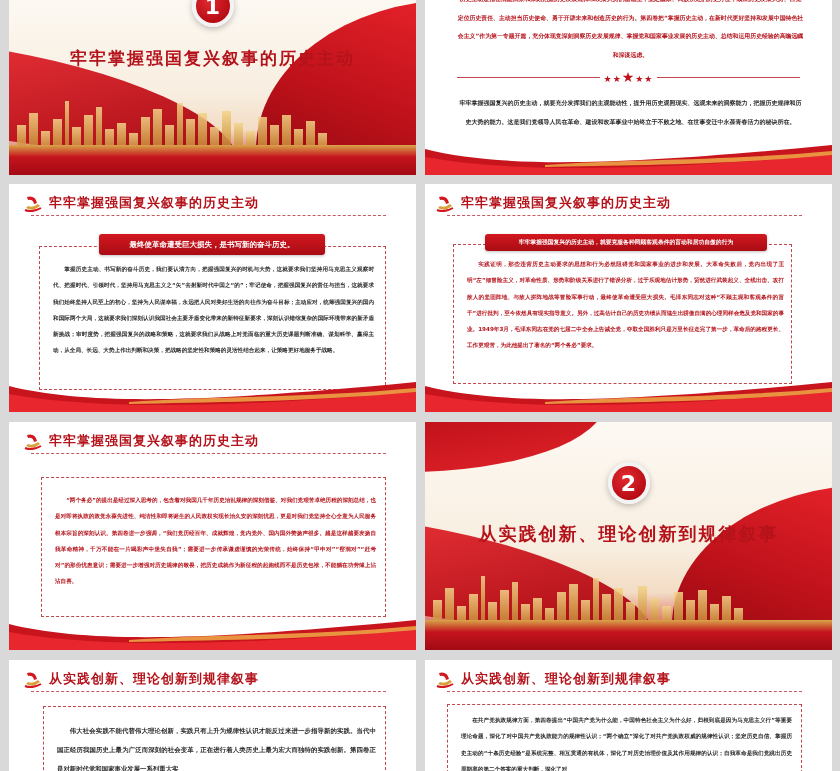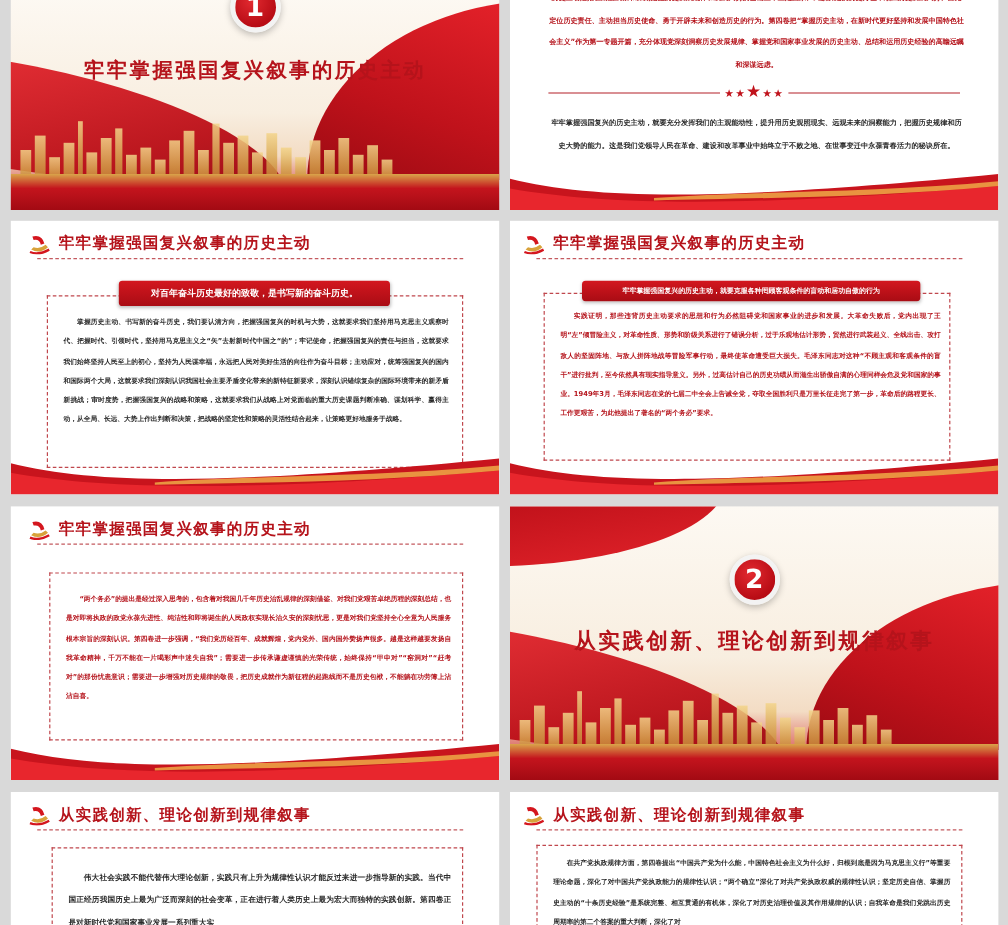--- a/index.html
+++ b/index.html
@@ -163,21 +163,21 @@
   <div class="hdr">
     <svg class="emblem" viewBox="0 0 20 18">
       <path d="M3,14 Q10,18 17,12 L15,10 Q10,14 5,12 Z" fill="#d8a23a"></path>
       <path d="M4,3 Q12,1 14,9 L11,10 Q10,5 5,6 Z" fill="#d4161e"></path>
       <path d="M2,16 Q9,19 18,14" stroke="#d4161e" stroke-width="2" fill="none"></path>
     </svg>
     <span class="htitle">牢牢掌握强国复兴叙事的历史主动</span>
   </div>
   <div class="hdr-line"></div>
   <div class="box" style="left:30px;right:30px;top:62px;height:144px"></div>
-  <div class="tag" style="left:90px;width:226px;top:50px;height:21px;font-size:7.5px">对百年奋斗历史最好的致敬，是书写新的奋斗历史。</div>
+  <div class="tag" style="left:90px;width:226px;top:50px;height:21px;font-size:7.5px">最终使革命遭受巨大损失，是书写新的奋斗历史。</div>
   <div class="para black" style="left:44px;right:42px;top:77px;font-weight:bold;font-size:5.6px">掌握历史主动、书写新的奋斗历史，我们要认清方向，把握强国复兴的时机与大势，这就要求我们坚持用马克思主义观察时代、把握时代、引领时代，坚持用马克思主义之“矢”去射新时代中国之“的”；牢记使命，把握强国复兴的责任与担当，这就要求我们始终坚持人民至上的初心，坚持为人民谋幸福，永远把人民对美好生活的向往作为奋斗目标；主动应对，统筹强国复兴的国内和国际两个大局，这就要求我们深刻认识我国社会主要矛盾变化带来的新特征新要求，深刻认识错综复杂的国际环境带来的新矛盾新挑战；审时度势，把握强国复兴的战略和策略，这就要求我们从战略上对党面临的重大历史课题判断准确、谋划科学、赢得主动，从全局、长远、大势上作出判断和决策，把战略的坚定性和策略的灵活性结合起来，让策略更好地服务于战略。</div>
   <svg class="bottom-wave" viewBox="0 0 407 32" preserveAspectRatio="none">
     <path d="M0,6 C80,26 200,22 407,2 L407,32 L0,32 Z" fill="#c8141d"></path>
     <path d="M0,14 C90,30 220,28 407,12 L407,32 L0,32 Z" fill="#e8262d"></path>
     <path d="M120,22 C200,16 300,18 407,8 L407,12 C300,22 200,22 120,24 Z" fill="#f1b34a" opacity=".8"></path>
   </svg>
 </div>
 
 <div class="slide s4">
   <div class="hdr" style="left:10px">

